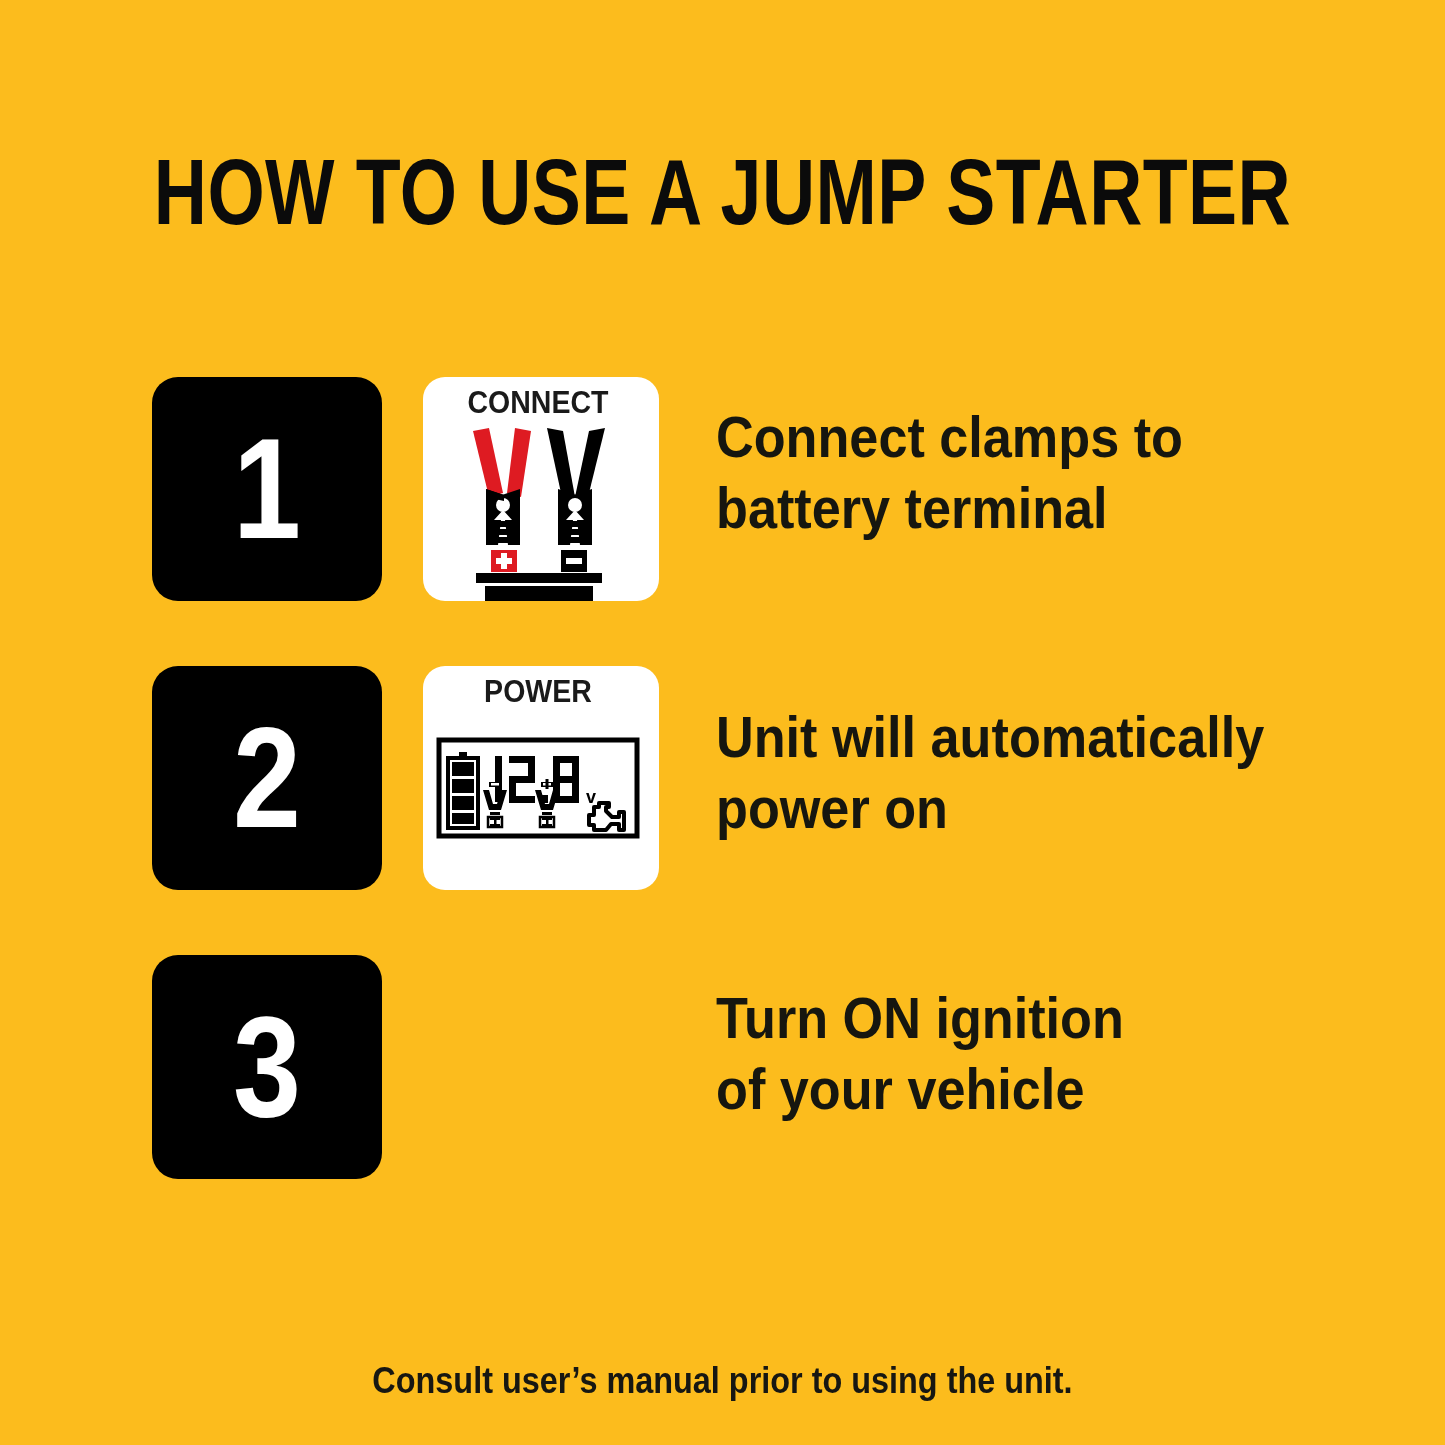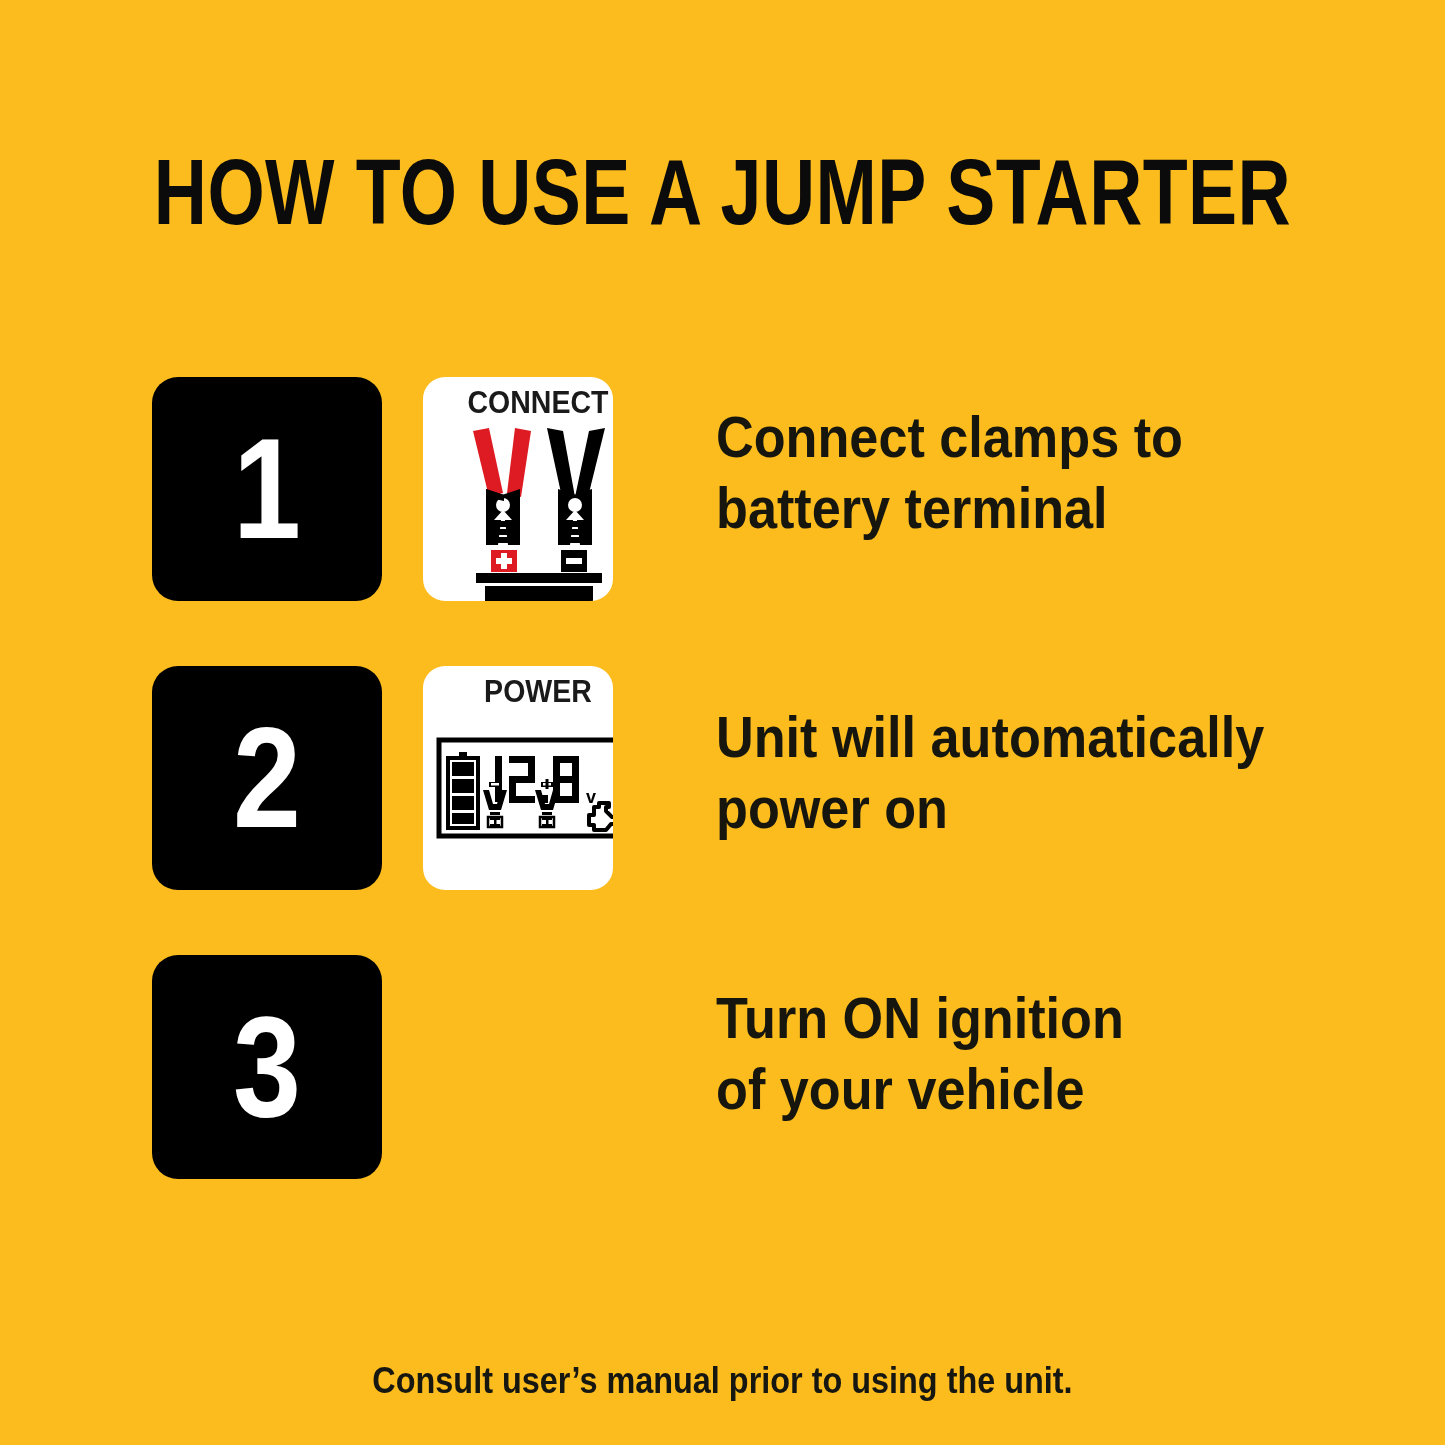--- a/index.html
+++ b/index.html
@@ -68,21 +68,21 @@
     font-size: 142px;
     line-height: 142px;
     transform: scaleX(0.86);
     transform-origin: 50% 50%;
   }
 
   .icon-card {
     position: absolute;
     left: 423px;
     top: 0;
-    width: 190px;
+    width: 236px;
     height: 224px;
     background: #ffffff;
     border-radius: 22px;
     overflow: hidden;
     text-decoration: underline;
   }
   .icon-card .card-label {
     position: absolute;
     left: 0;
     top: 9px;

